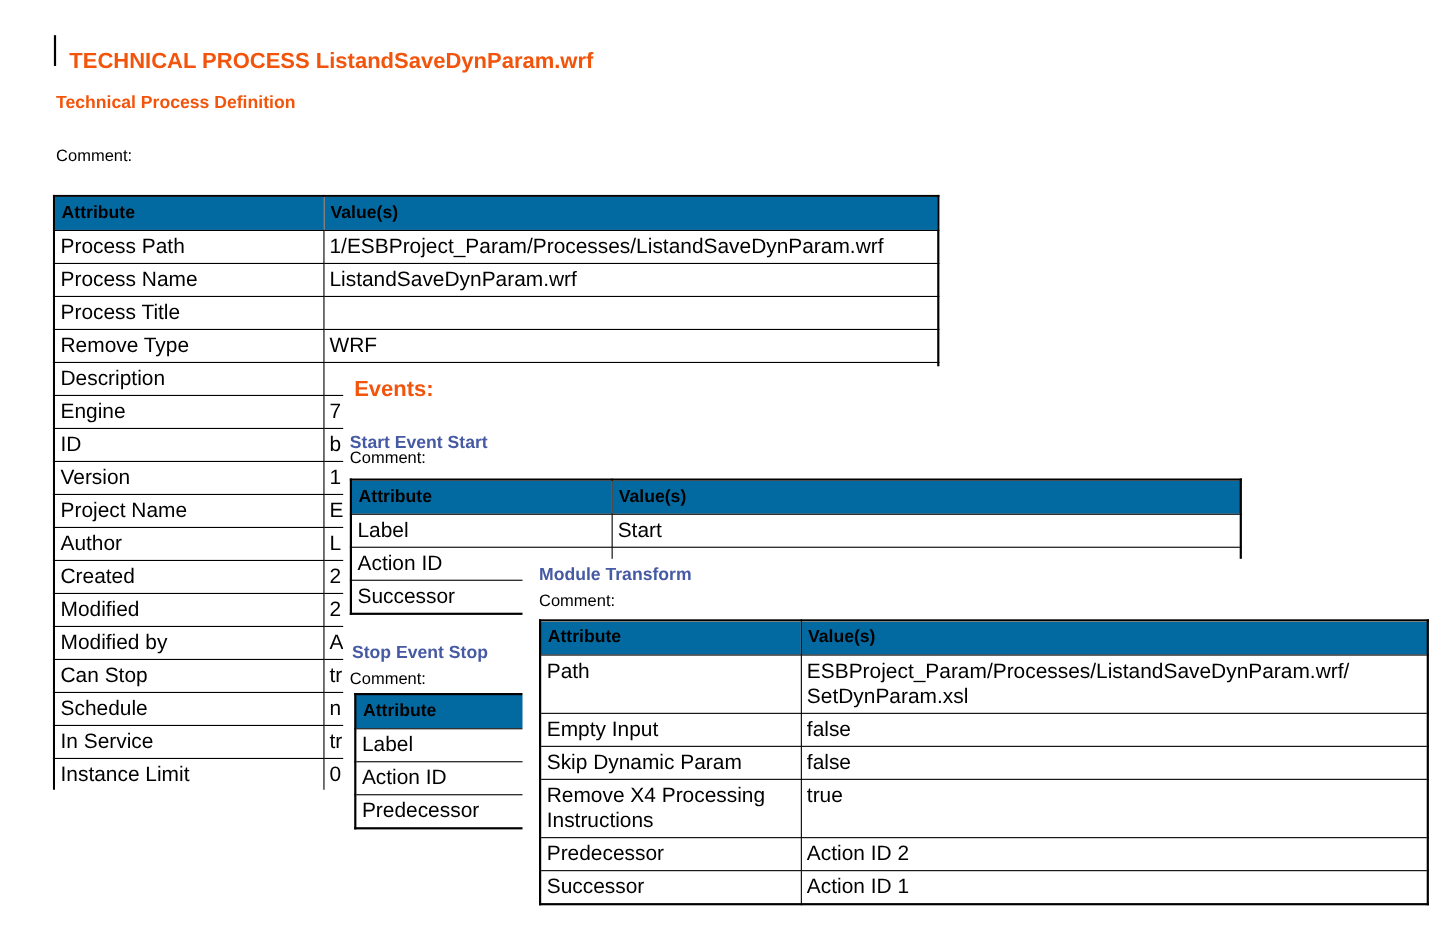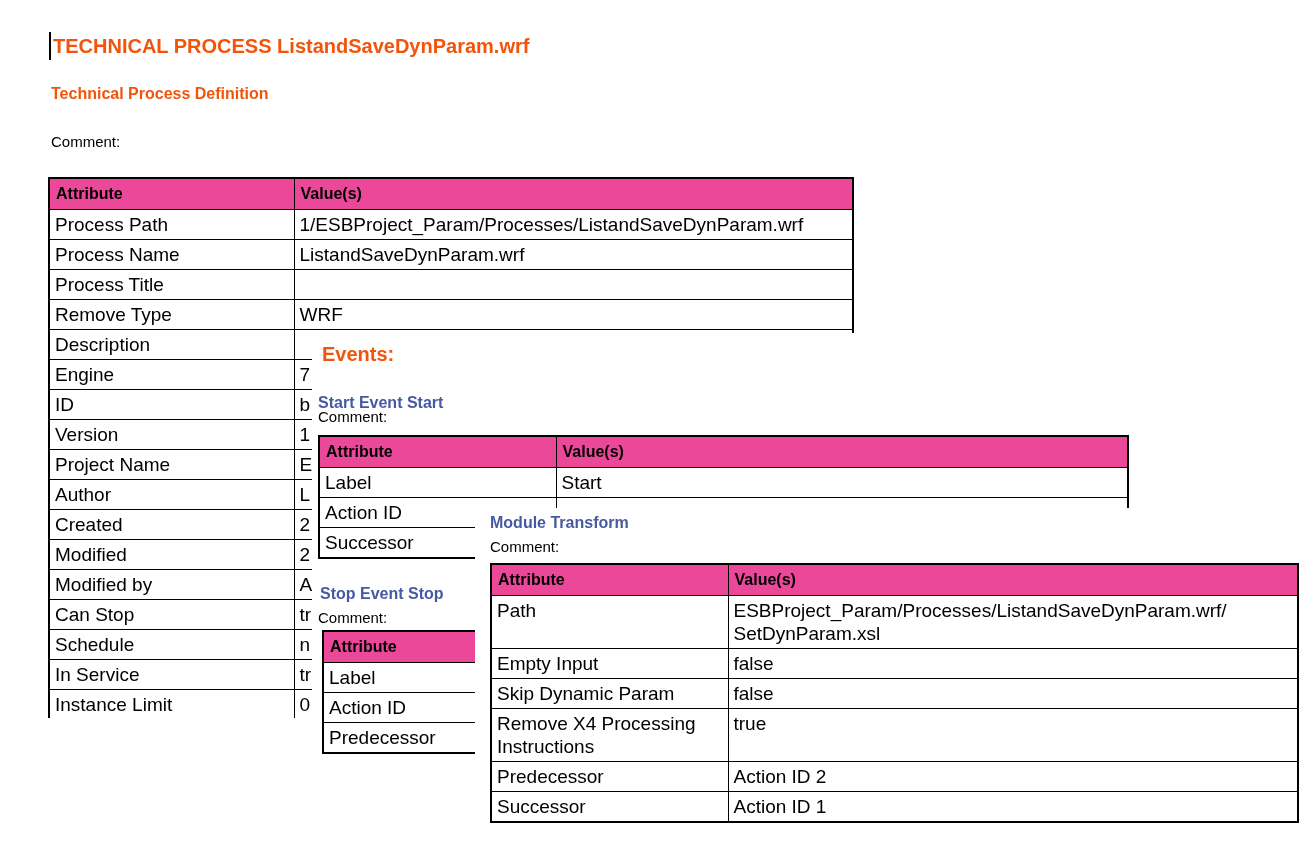--- a/index.html
+++ b/index.html
@@ -16,21 +16,21 @@
   .doc-subtitle{left:51px;top:85px;font-size:16px;font-weight:bold;color:#f2540c;white-space:nowrap;}
   .comment{font-size:15px;color:#000;white-space:nowrap;}
   .orange-heading{font-size:20px;font-weight:bold;color:#f2540c;white-space:nowrap;}
   .blue-heading{font-size:16px;font-weight:bold;color:#4659a3;white-space:nowrap;}
 
   
   table{border-collapse:collapse;table-layout:fixed;background:#fff;}
   th,td{border:1.6px solid #000;overflow:hidden;}
   table{border:2px solid #000;}
   th{
-    background:#ec4899;text-align:left;font-size:16px;font-weight:bold;
+    background:#0369a1;text-align:left;font-size:16px;font-weight:bold;
     padding:0 6px;height:31px;vertical-align:middle;box-sizing:border-box;
   }
   td{
     font-size:19px;padding:3px 5px;vertical-align:top;line-height:23px;
     height:30px;box-sizing:border-box;white-space:pre-line;
   }
 
   
   .main-clip{left:48px;top:177px;width:810px;height:541px;overflow:hidden;}
   .t-main{width:804px;}
@@ -45,21 +45,21 @@
   .t-start col.c1{width:237px}.t-start col.c2{width:572px}
   .t-stop{width:484px;}
   .t-stop col.c1{width:237px}.t-stop col.c2{width:247px}
   .t-module{width:807px;}
   .t-module col.c1{width:237px}.t-module col.c2{width:570px}
 </style>
 </head>
 <body>
 
 <div class="abs caret"></div>
-<h1 class="abs doc-title" style="margin:0;">TECHNICAL PROCESS ListandSaveDynParam.wrf</h1>
+<h1 class="abs doc-title" style="margin:10px;">TECHNICAL PROCESS ListandSaveDynParam.wrf</h1>
 <h2 class="abs doc-subtitle" style="margin:0;">Technical Process Definition</h2>
 <div class="abs comment" style="left:51px;top:133px;">Comment:</div>
 
 <div class="abs main-clip">
   <table class="t-main">
     <colgroup>
         <col class="c1">
         <col class="c2">
       </colgroup>
   <thead>

